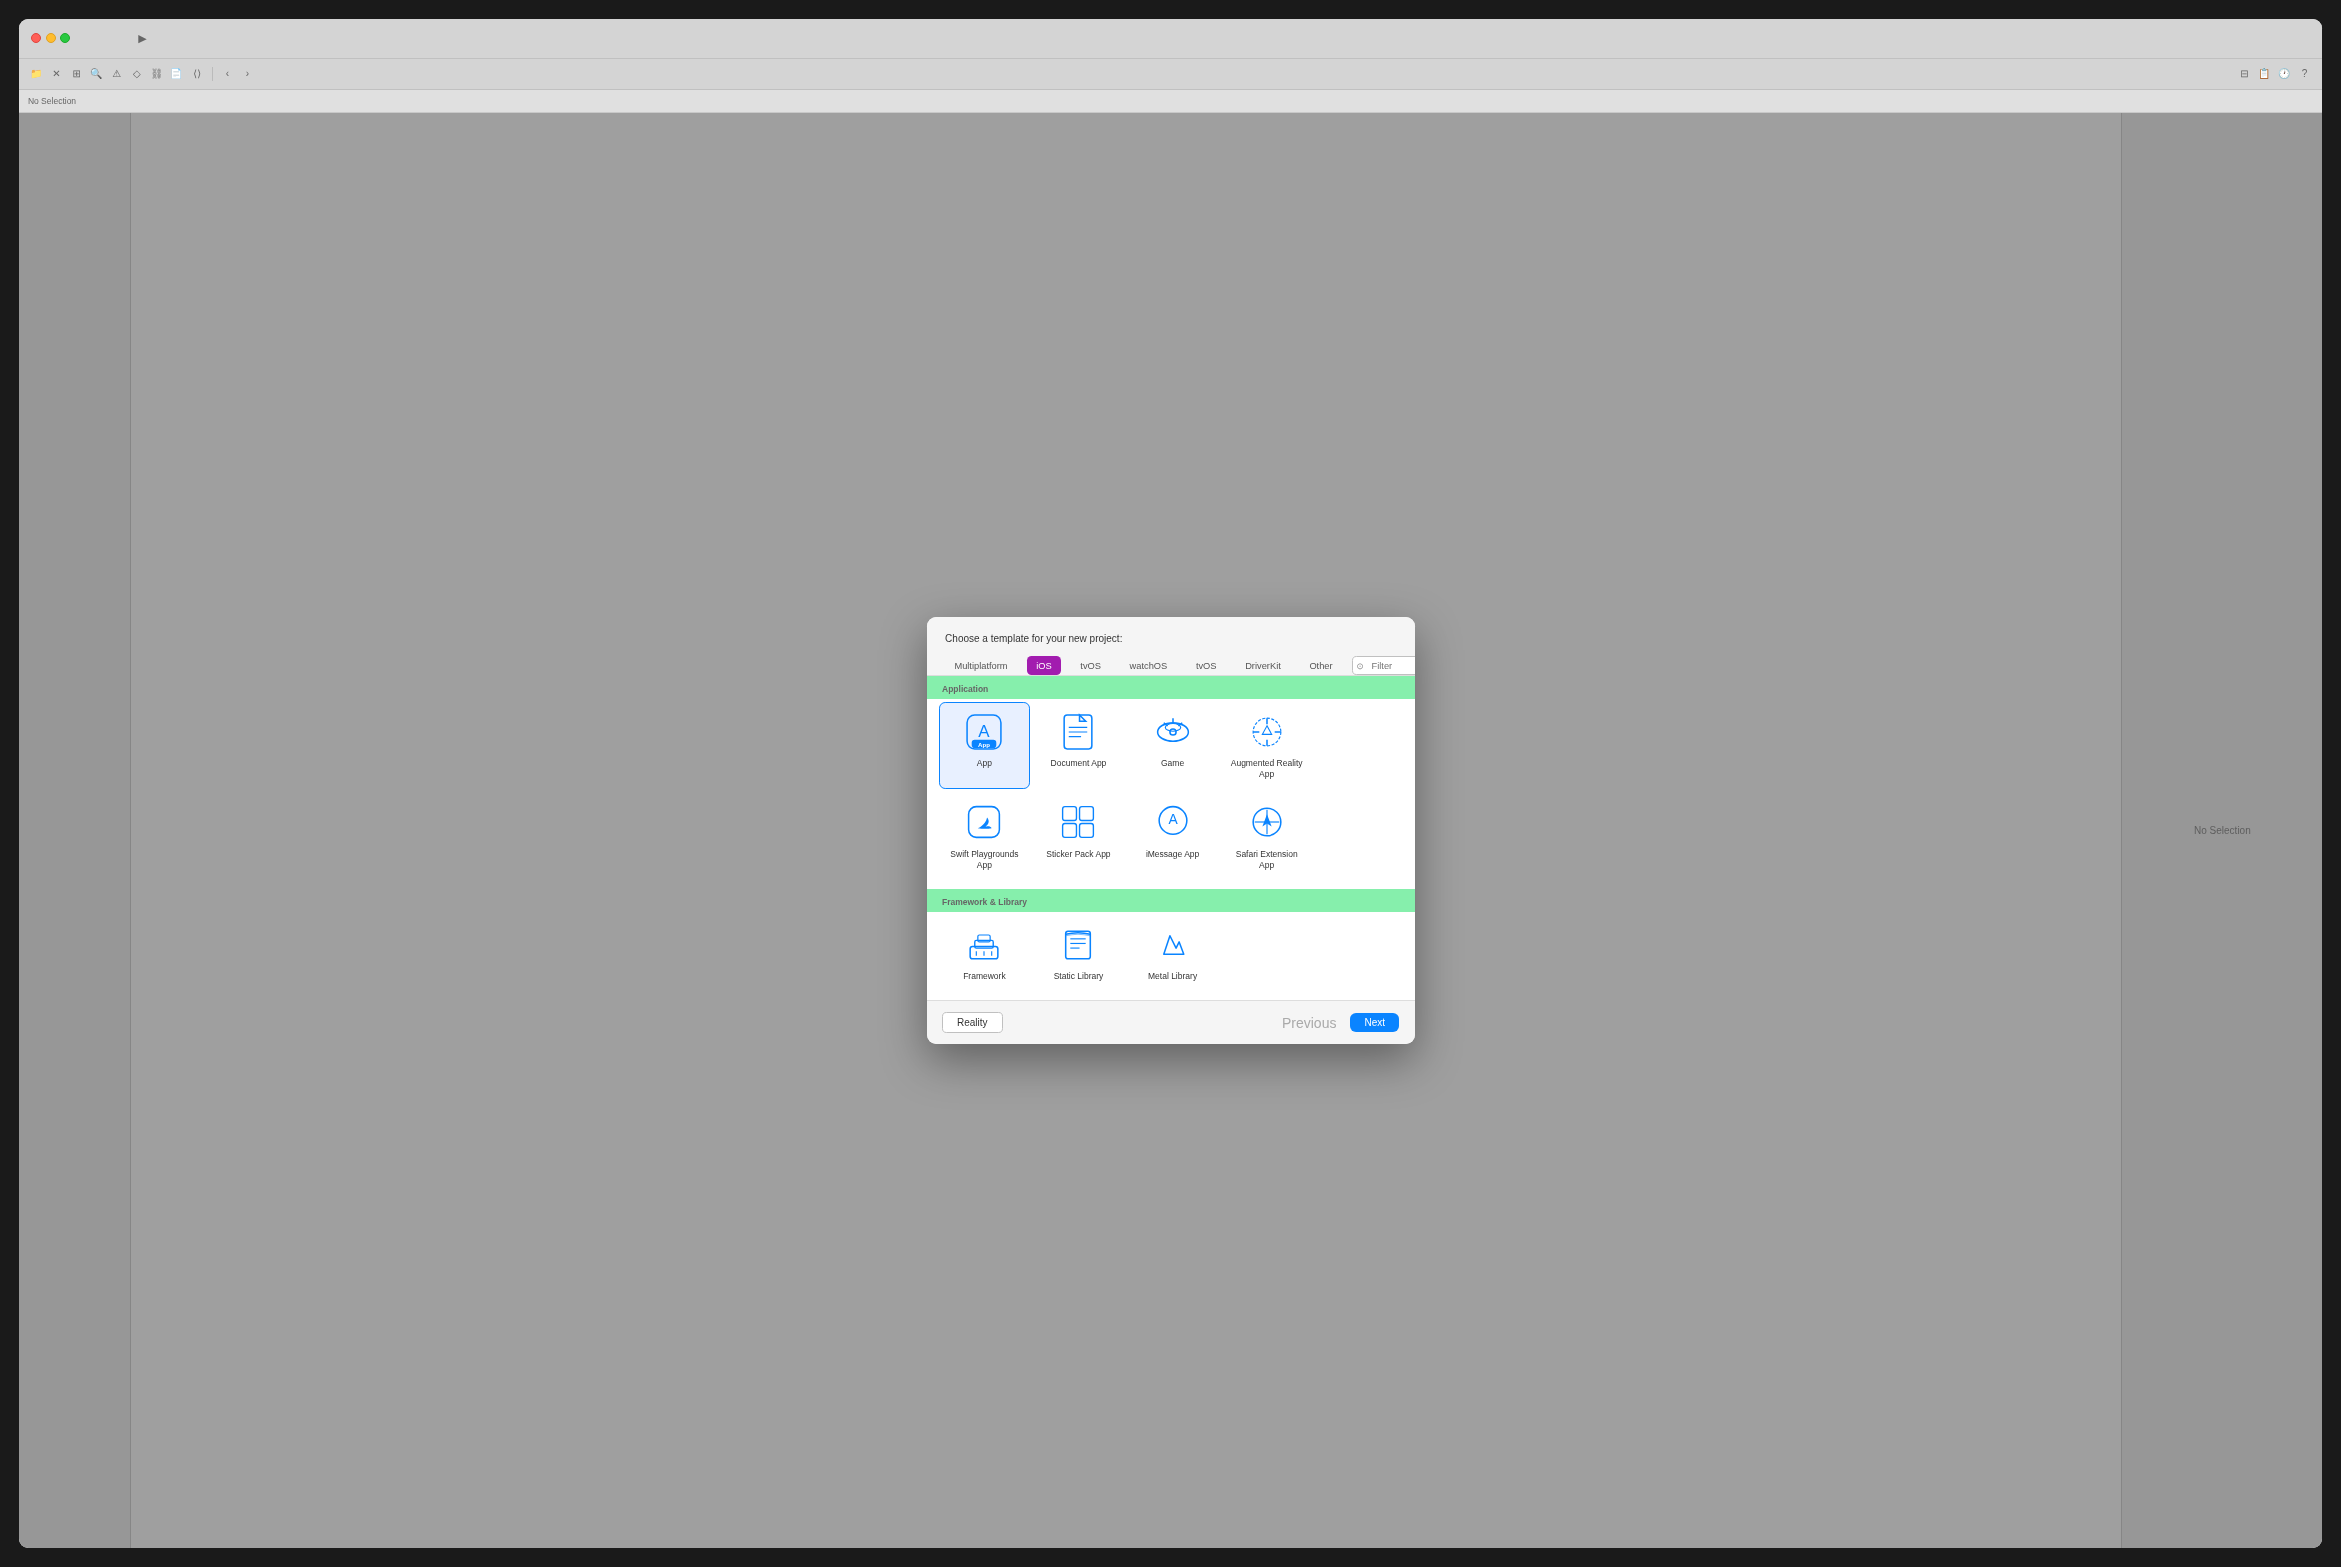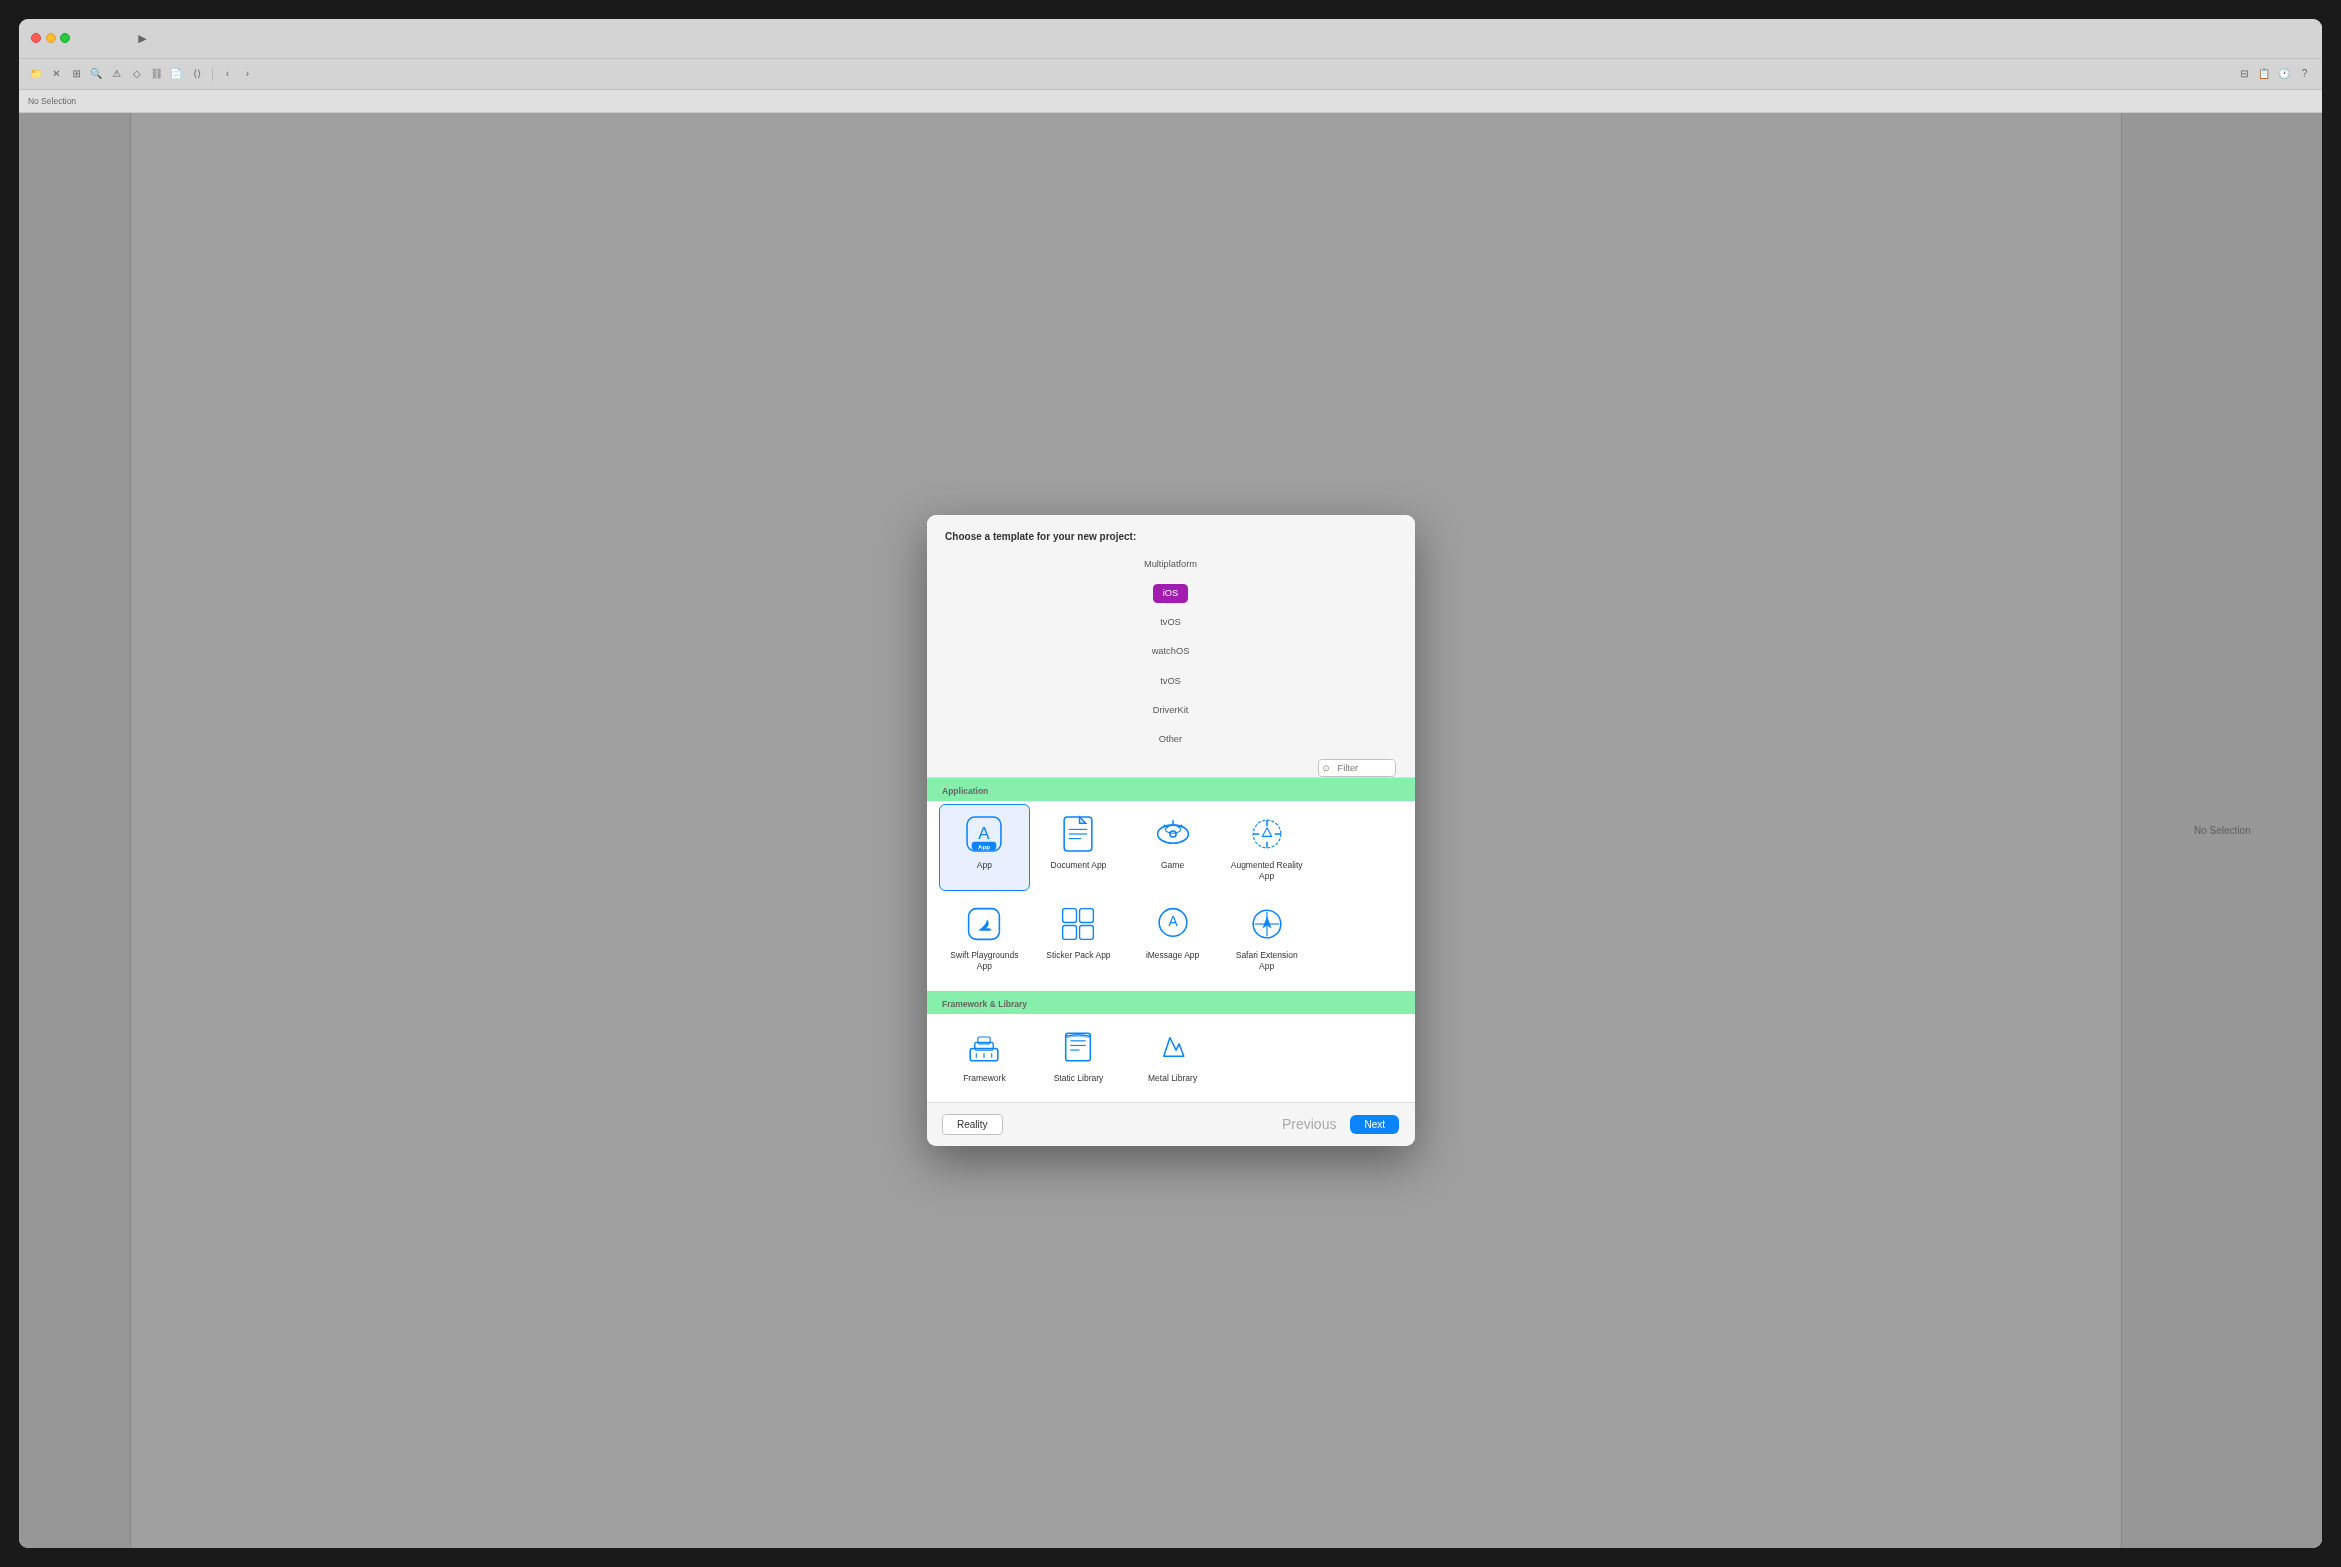--- a/index.html
+++ b/index.html
@@ -123,31 +123,30 @@
       width: 488px;
       box-shadow: 0 15.5px 46px rgba(0,0,0,0.4);
       overflow: hidden;
     }
     .dialog-header {
       padding: 15.5px 18.6px 12.4px;
       background: #f5f5f5;
     }
     .dialog-title {
       font-size: 10px;
-      font-weight: 700;
+      font-weight: 400;
       color: #333;
     }
     .tabs-bar {
       display: flex;
       align-items: center;
       padding: 0 18.6px 0;
       border-bottom: 0.8px solid #ddd;
       background: #f5f5f5;
       gap: 10px;
-      flex-direction: column;
     }
     .tab {
       padding: 4.6px 9.3px;
       font-size: 9.3px;
       color: #555;
       cursor: pointer;
       border-radius: 4.6px;
       border: none;
       background: transparent;
     }

